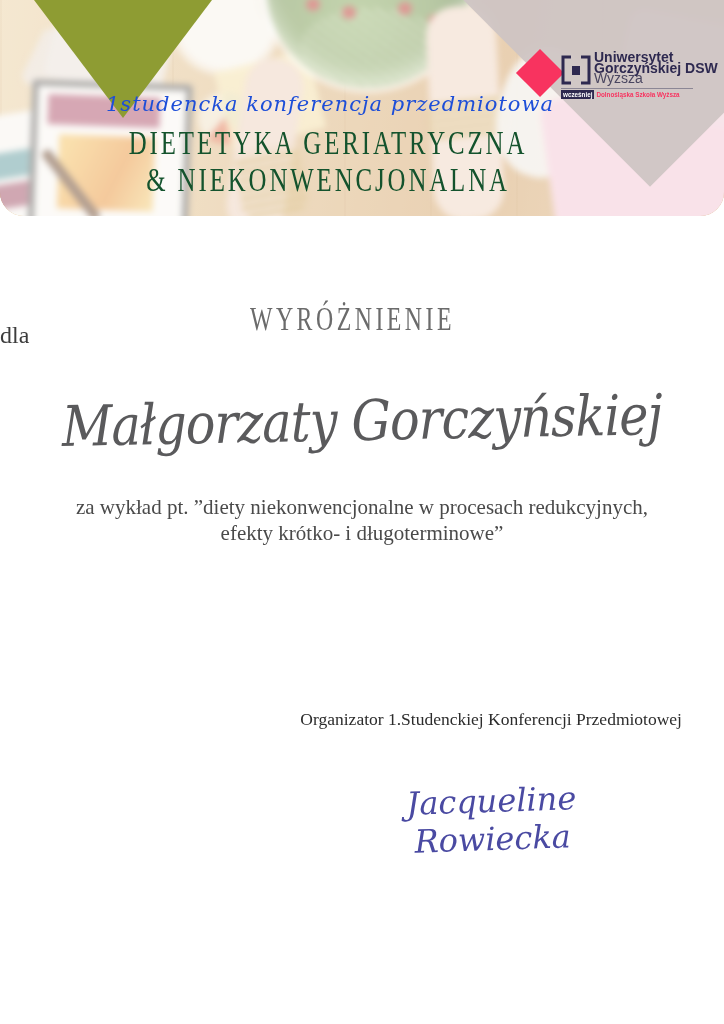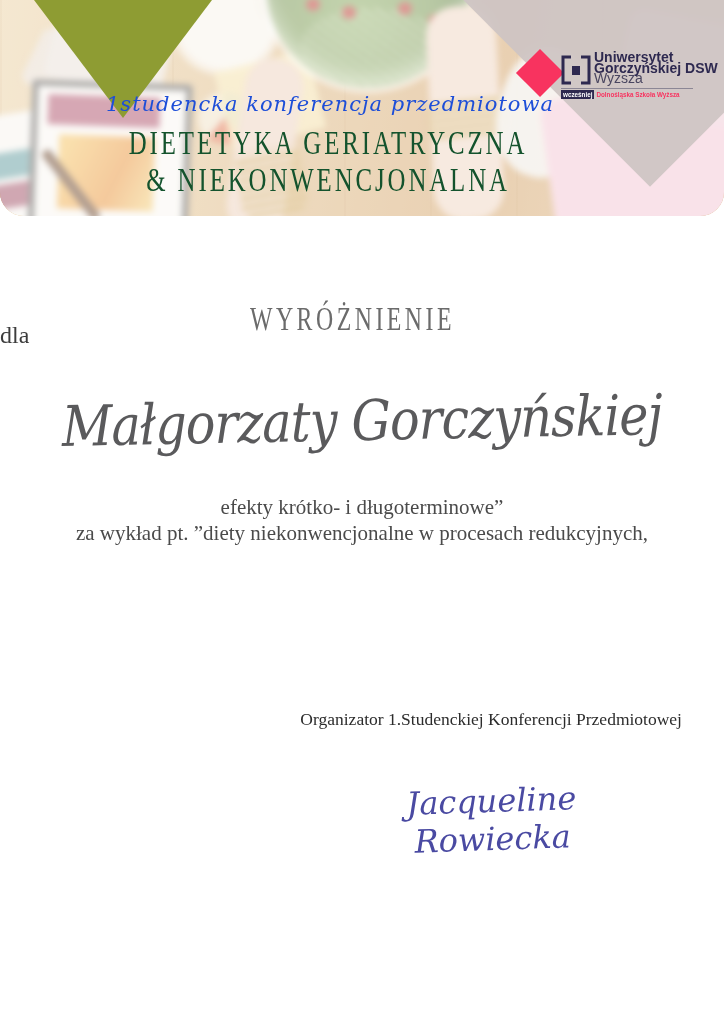--- a/index.html
+++ b/index.html
@@ -193,22 +193,22 @@
     <span class="squeeze">WYRÓŻNIENIE</span>
   </div>
 
   <div class="award-for">dla</div>
 
   <div class="recipient-name">
     <span class="squeeze">Małgorzaty Gorczyńskiej</span>
   </div>
 
   <div class="lecture">
+    <span>za wykład pt. ”diety niekonwencjonalne w procesach redukcyjnych,</span>
     <span>efekty krótko- i długoterminowe”</span>
-    <span>za wykład pt. ”diety niekonwencjonalne w procesach redukcyjnych,</span>
   </div>
 
   <div class="organizer">
     <span>Organizator 1.Studenckiej Konferencji Przedmiotowej</span>
   </div>
 
   <div class="signature">Jacqueline Rowiecka</div>
 
 </div>
 

